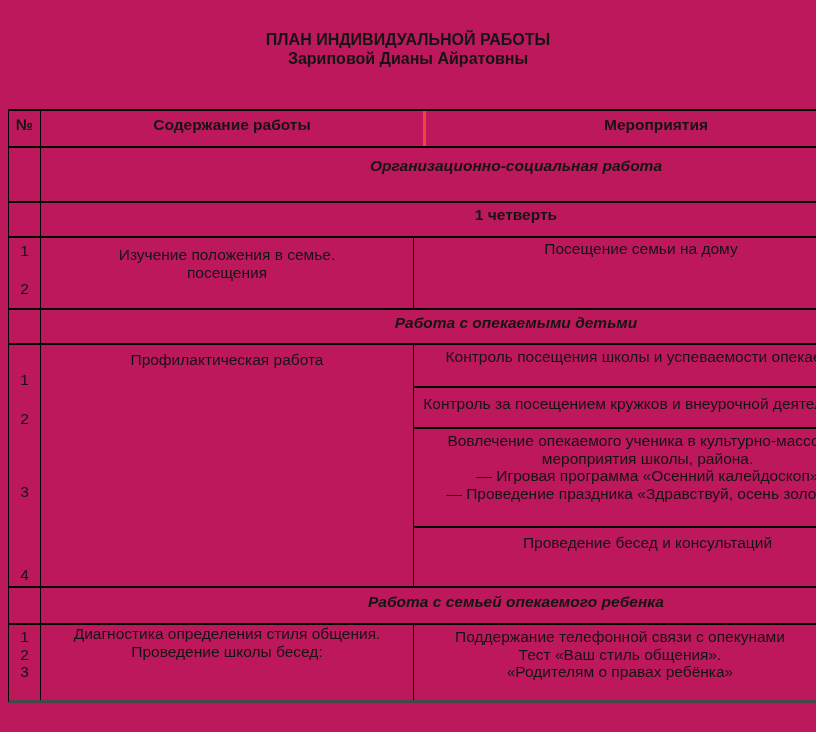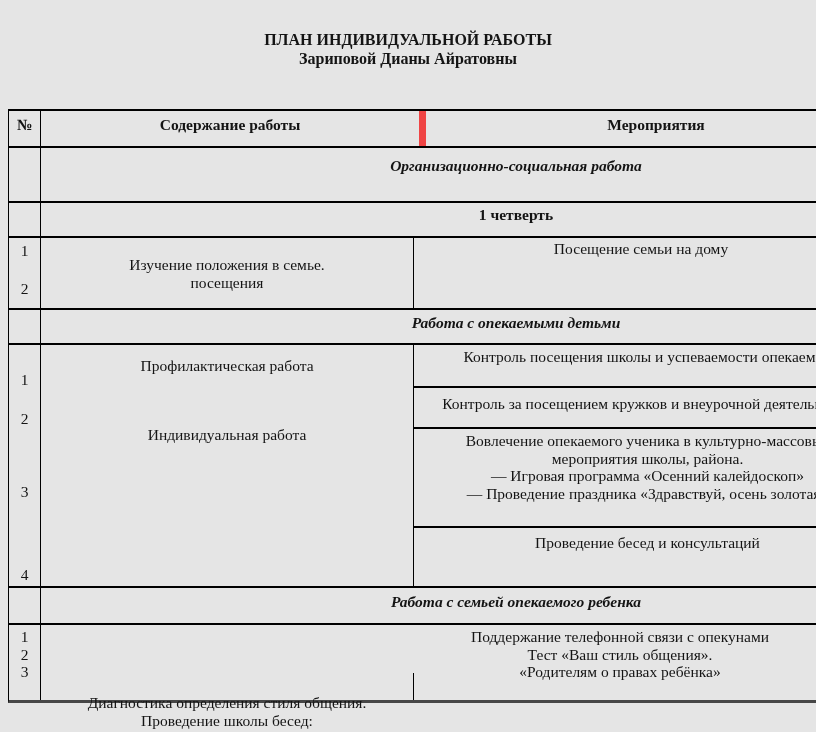--- a/index.html
+++ b/index.html
@@ -1,21 +1,21 @@
 <!DOCTYPE html>
 <html><head>
 <meta charset="utf-8">
 <style>
   html,body{margin:0;padding:0;}
   .page{
     position:relative;
     width:816px;height:732px;
-    background:#e5e5e5;
+    background:#be185d;
     overflow:hidden;
-    font-family:Liberation Serif, serif;
+    font-family:Liberation Sans, sans-serif;
     color:#141414;
     font-size:15.5px;
     line-height:17.5px;
   }
   .doc-title{
     position:absolute;top:31px;left:0;width:816px;
     text-align:center;font-weight:bold;font-size:16px;line-height:18.5px;
   }
   .tbl{
     position:absolute;left:8px;top:109px;
@@ -32,45 +32,45 @@
     width:32px;border-right:1px solid #000;
     text-align:center;position:relative;
   }
   .numline{position:absolute;left:0;width:100%;text-align:center;}
   .ctr{text-align:center;}
   .nowrap{white-space:nowrap;}
   .bold{font-weight:bold;}
   .bi{font-weight:bold;font-style:italic;}
   
   .r-header{height:37px;}
-  .hd-content{width:385px;border-right:7px solid #ef4444;padding-top:5px;}
+  .hd-content{width:385px;border-right:3px solid #ef4444;padding-top:5px;}
   .hd-events{width:460px;padding-top:5px;}
   .hd-num{padding-top:5px;}
   
   .merged{width:950px;}
   .r-sec-org{height:55px;}   .r-sec-org .merged{padding-top:9px;}
   .r-quarter{height:35px;}   .r-quarter .merged{padding-top:3px;}
   .r-sec-wards{height:35px;} .r-sec-wards .merged{padding-top:4px;}
   .r-sec-family{height:37px;}.r-sec-family .merged{padding-top:5px;}
   
   .bd-content{width:373px;border-right:1px solid #000;position:relative;}
   .r-row1{height:72px;}
-  .r-row1 .bd-content{padding-top:18px;}
+  .r-row1 .bd-content{padding-top:8px;}
   .ev-row1{width:454px;padding-top:2px;}
   .r-block{height:243px;}
   .ev-block{width:467px;display:flex;flex-direction:column;}
   .sub{box-sizing:border-box;border-bottom:2px solid #000;}
   .sub1{height:43px;padding-top:3px;}
   .sub2{height:42px;padding-top:7px;}
   .sub3{height:99px;padding-top:3px;}
   .sub4{height:59px;padding-top:6px;border-bottom:none;}
   .abspos{position:absolute;left:0;width:100%;text-align:center;}
   .r-row3{height:75px;}
   .r-row3 .num{padding-top:3px;}
-  .r-row3 .bd-content{padding-top:21px;margin-top:48px;}
+  .r-row3 .bd-content{padding-top:0;}
   .ev-row3{width:412px;padding-top:3px;}
 </style>
 </head>
 <body>
 
 <div class="page">
 
   <div class="doc-title">
     <div>ПЛАН ИНДИВИДУАЛЬНОЙ РАБОТЫ</div>
     <div>Зариповой Дианы Айратовны</div>
@@ -114,22 +114,21 @@
     </div>
 
     <div class="row r-block">
       <div class="cell num">
         <div class="numline" style="top:26px">1</div>
         <div class="numline" style="top:65px">2</div>
         <div class="numline" style="top:138px">3</div>
         <div class="numline" style="top:221px">4</div>
       </div>
       <div class="cell bd-content">
-        <div class="abspos nowrap" style="top:12px">Профилактическая работа</div>
-        <div class="abspos nowrap" style="top:81px">Индивидуальная работа</div>
+        <div class="abspos nowrap" style="top:6px">Профилактическая работа</div>
       </div>
       <div class="cell ev-block">
         <div class="sub sub1 ctr">
           <div class="nowrap">Контроль посещения школы и успеваемости опекаемой</div>
         </div>
         <div class="sub sub2 ctr">
           <div class="nowrap">Контроль за посещением кружков и внеурочной деятельности</div>
         </div>
         <div class="sub sub3 ctr">
           <div class="nowrap">Вовлечение опекаемого ученика в культурно-массовые</div>

